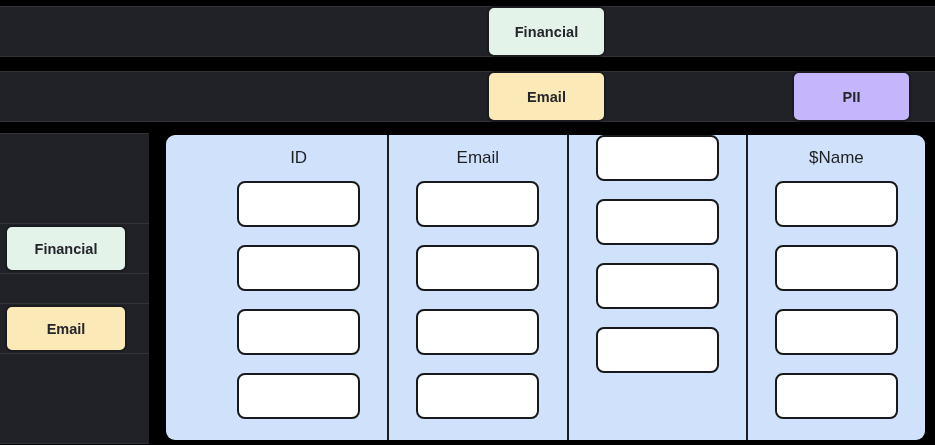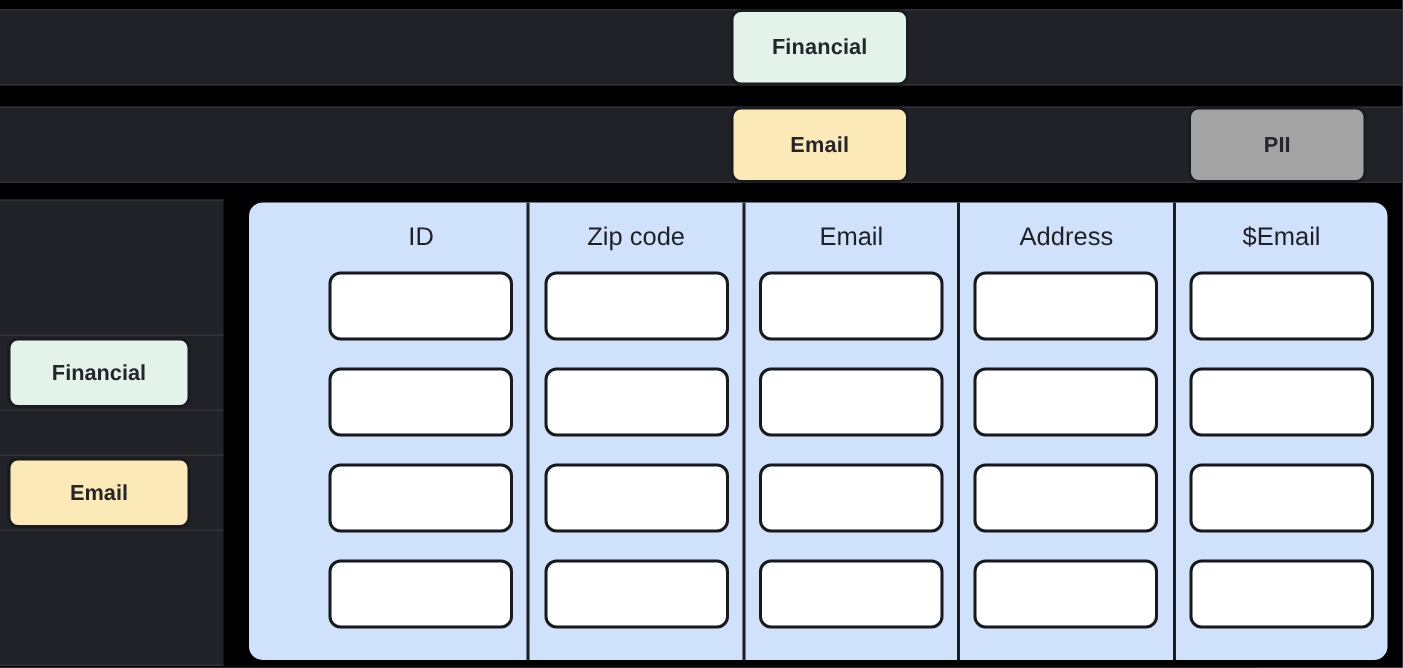--- a/index.html
+++ b/index.html
@@ -60,21 +60,21 @@
     top: 71px;
     width: 119px;
     height: 51px;
     background: #fce9b8;
   }
   #tag-pii-top {
     left: 792px;
     top: 71px;
     width: 119px;
     height: 51px;
-    background: #a3a3a3;
+    background: #c4b5fd;
   }
 
   
   #sidebar {
     position: absolute;
     left: 0;
     top: 133px;
     width: 149px;
     height: 311px;
     background: #212227;
@@ -183,46 +183,38 @@
   <div id="table">
 
     <div class="column">
       <div class="col-header">ID</div>
       <div class="cell"></div>
       <div class="cell"></div>
       <div class="cell"></div>
       <div class="cell"></div>
     </div>
 
-    <div class="column">
-      <div class="col-header">Zip code</div>
-      <div class="cell"></div>
-      <div class="cell"></div>
-      <div class="cell"></div>
-      <div class="cell"></div>
-    </div>
 
     <div class="column">
       <div class="col-header">Email</div>
       <div class="cell"></div>
       <div class="cell"></div>
       <div class="cell"></div>
       <div class="cell"></div>
     </div>
 
     <div class="column">
-      <div class="col-header">Address</div>
-      <div class="cell"></div>
-      <div class="cell"></div>
-      <div class="cell"></div>
-      <div class="cell"></div>
-    </div>
-
-    <div class="column">
-      <div class="col-header">$Email</div>
+      <div class="cell"></div>
+      <div class="cell"></div>
+      <div class="cell"></div>
+      <div class="cell"></div>
+    </div>
+
+    <div class="column">
+      <div class="col-header">$Name</div>
       <div class="cell"></div>
       <div class="cell"></div>
       <div class="cell"></div>
       <div class="cell"></div>
     </div>
 
   </div>
 </div>
 
 </body></html>

